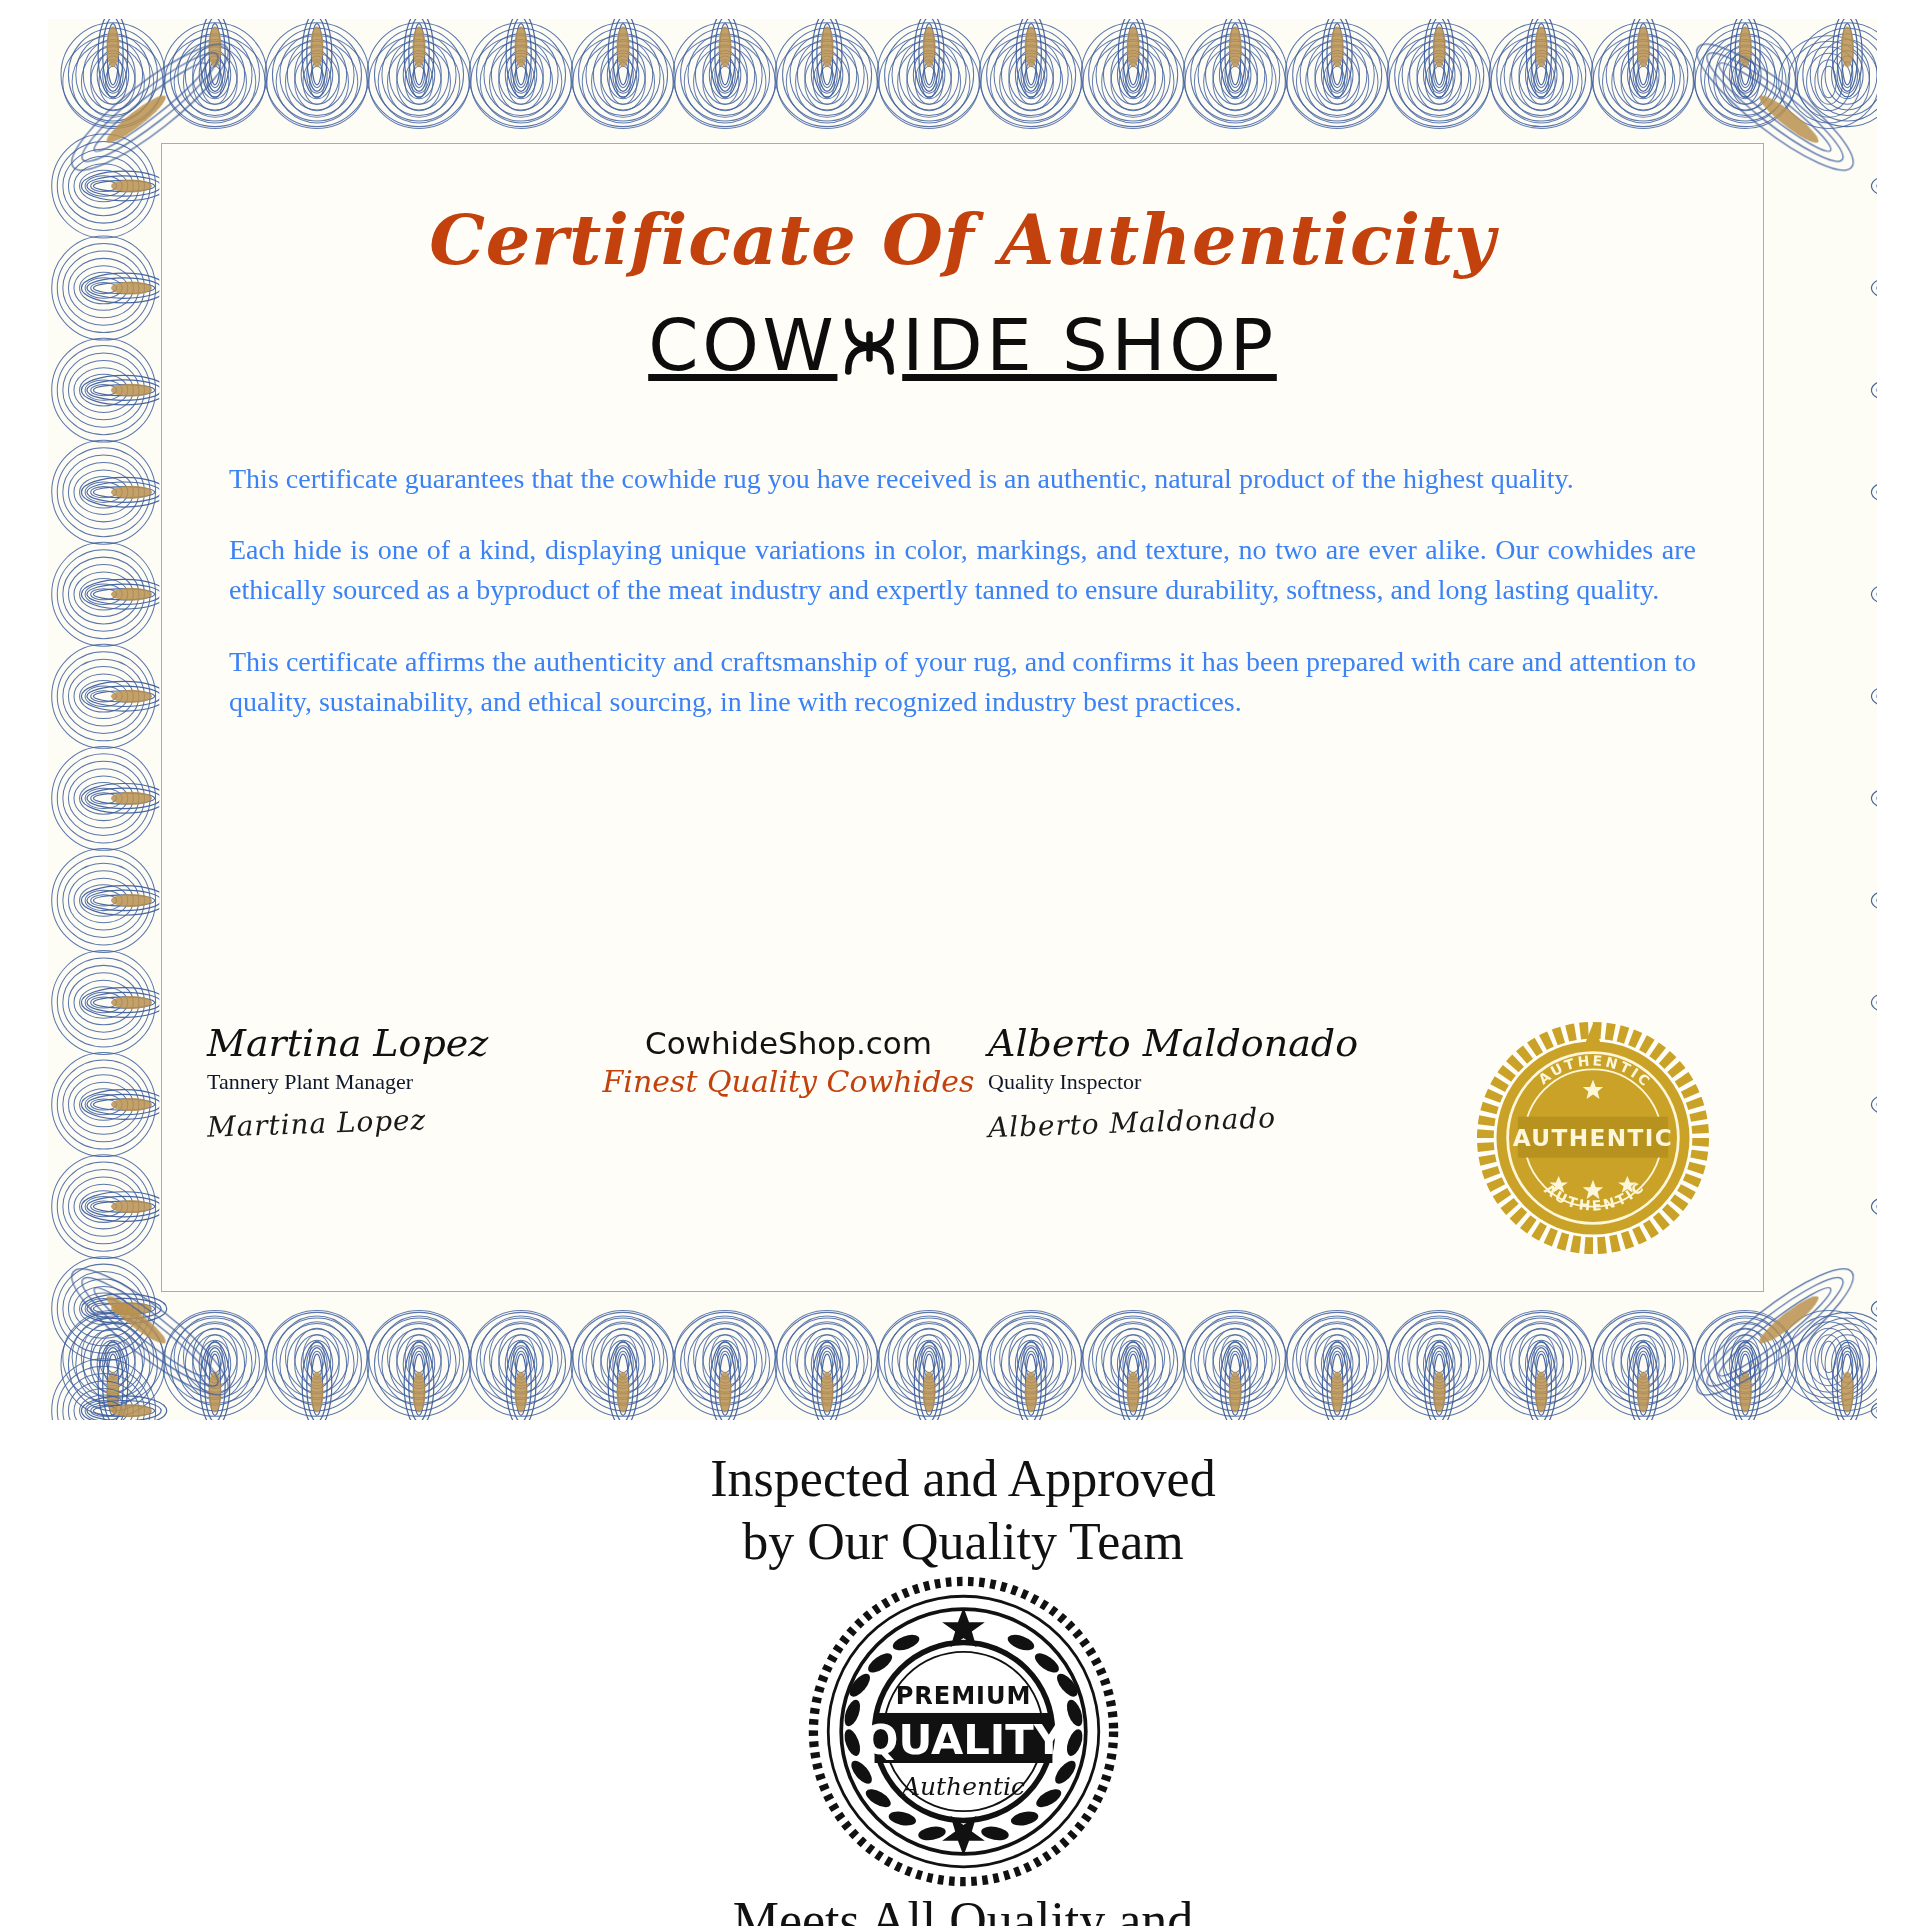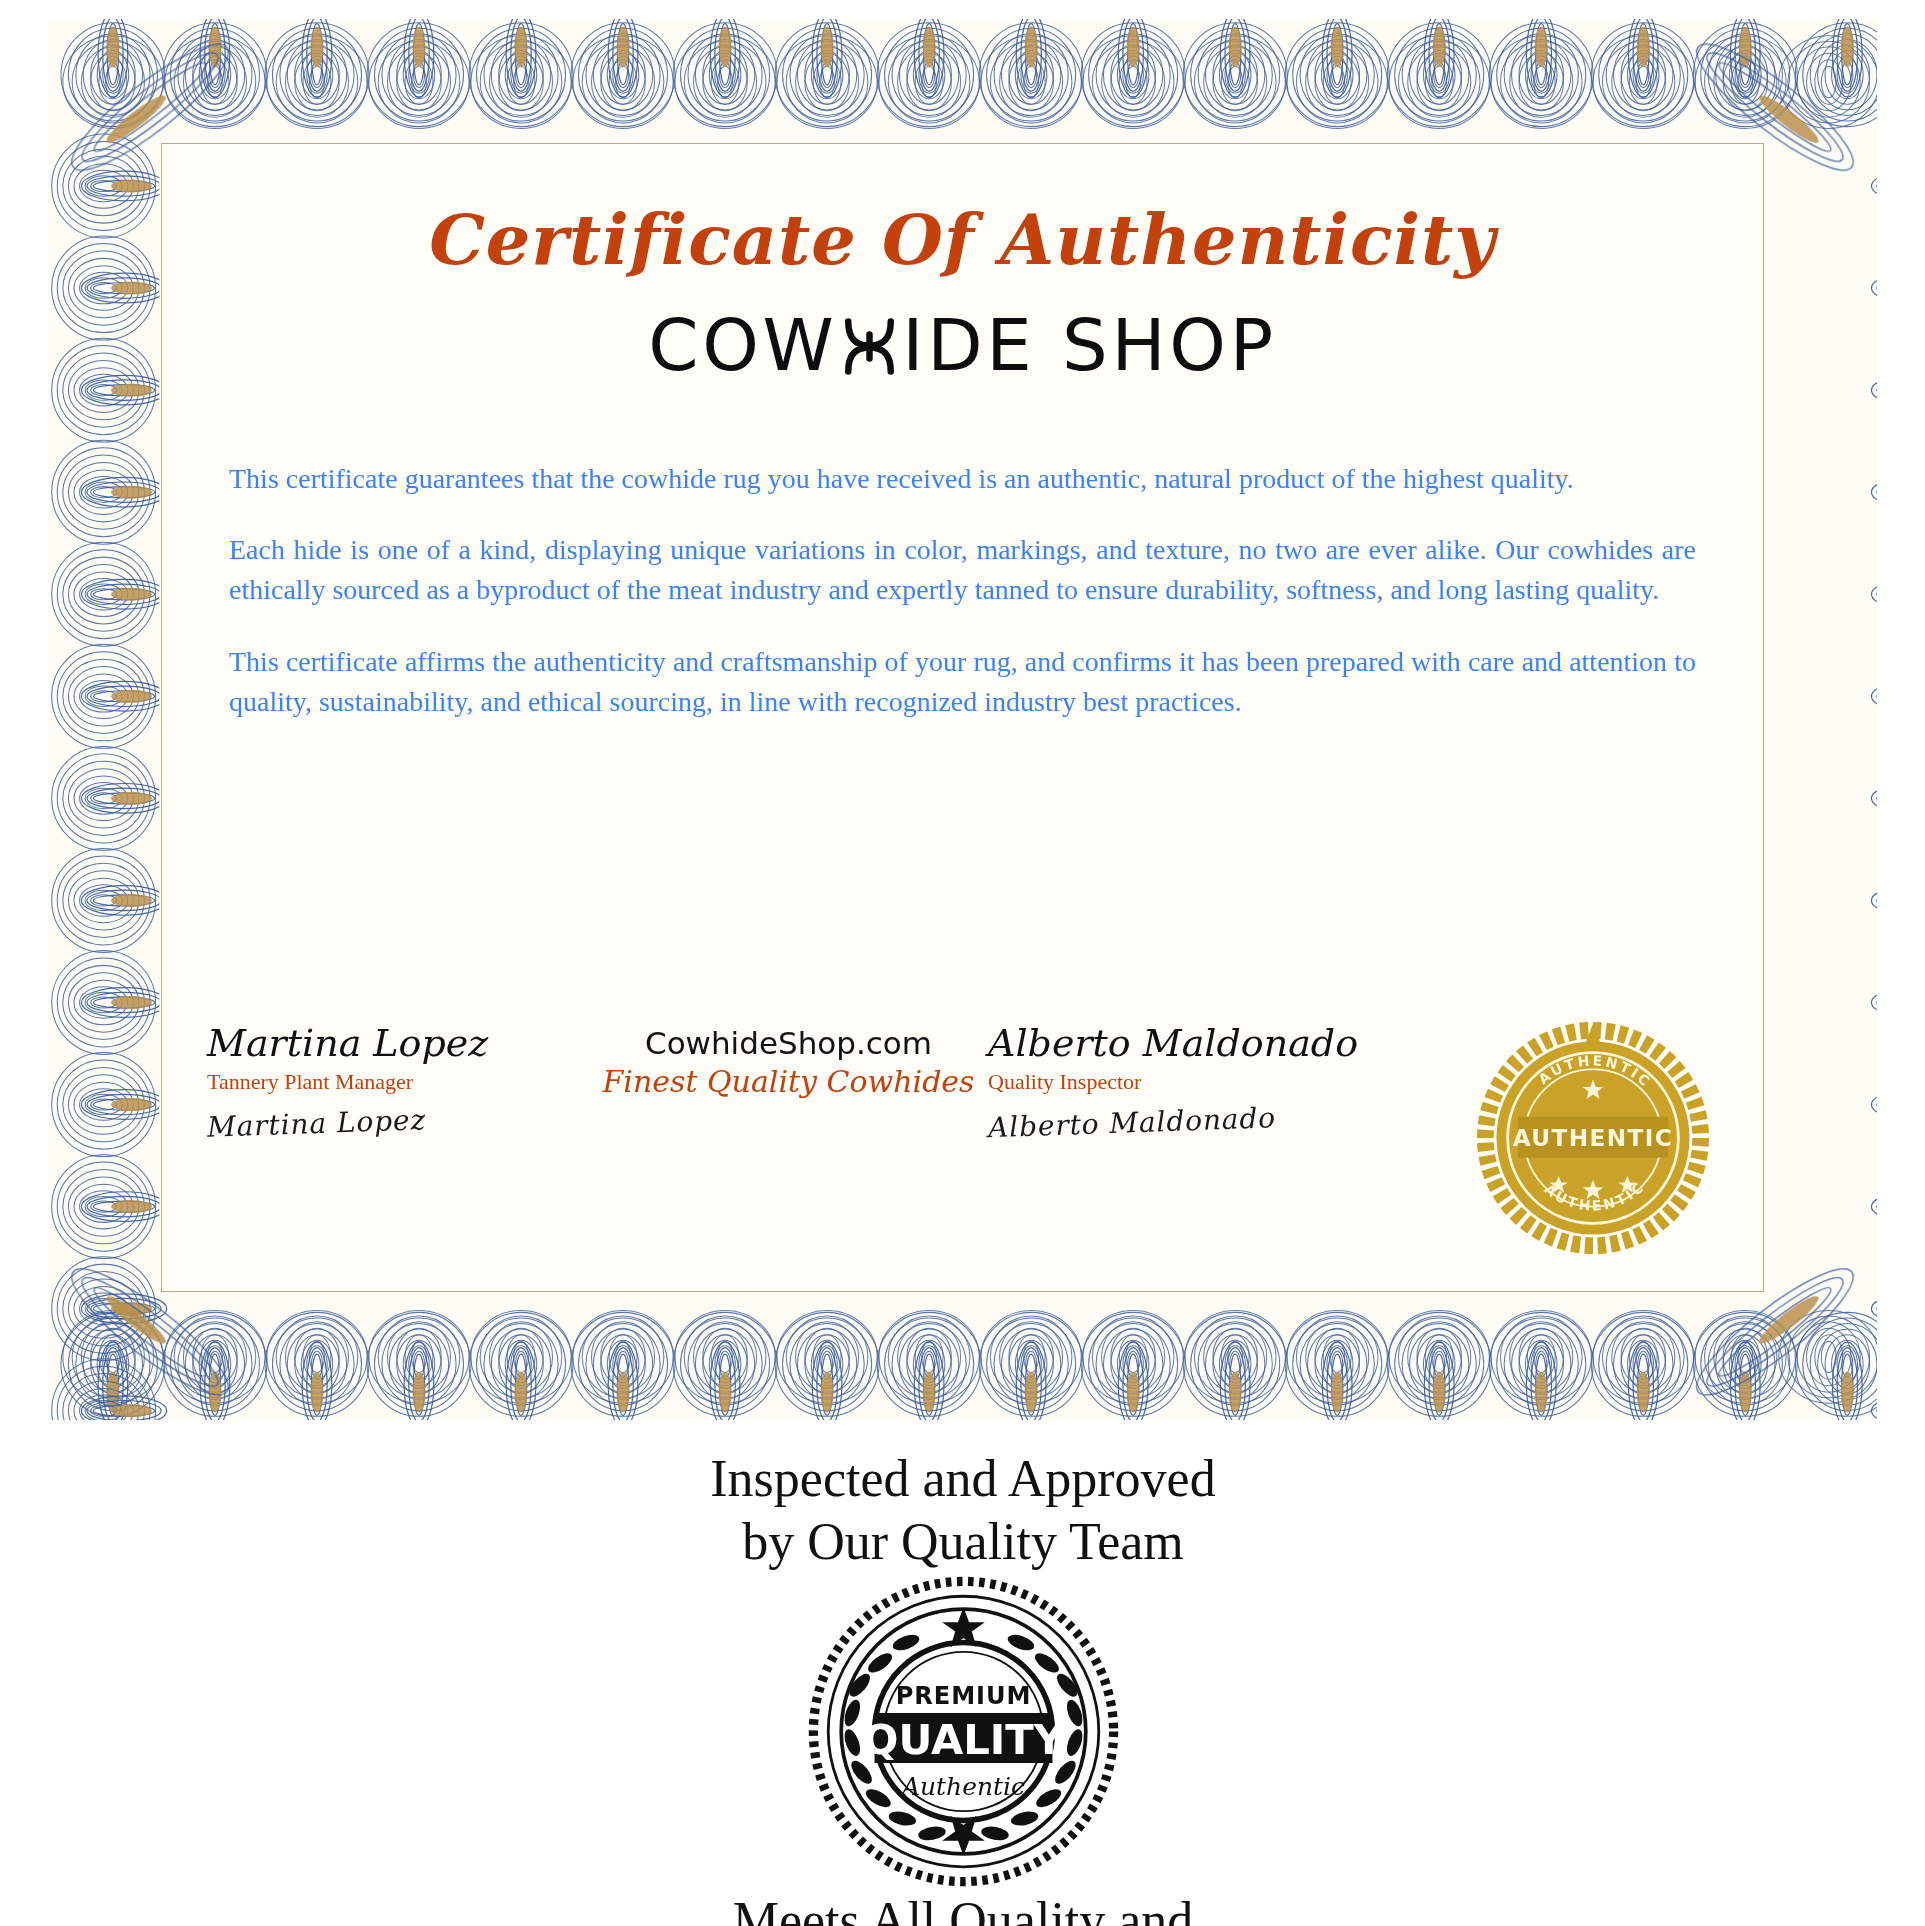--- a/index.html
+++ b/index.html
@@ -60,20 +60,21 @@
     text-align: center;
     margin-top: 22px;
     font-family: "DejaVu Sans", sans-serif;
     font-size: 72px;
     letter-spacing: 3.7px;
     color: #0d0d0d;
     display: flex;
     justify-content: center;
     align-items: center;
     gap: 0px;
+    text-decoration: underline;
   }
   .brand .glyph {
     display: inline-block;
     position: relative;
     width: 61px;
     height: 72px;
     margin: 0 1.9px;
   }
   .brand .glyph svg { position:absolute; left:0; top:5.6px; }
 
@@ -102,21 +103,21 @@
   .sig-name {
     font-family: "DejaVu Serif", serif;
     font-style: italic;
     font-size: 38px;
     color: #111;
     white-space: nowrap;
   }
   .sig-role {
     font-family: "Liberation Serif", serif;
     font-size: 22px;
-    color: #c2410c;
+    color: #0f172a;
     margin-top: 3.7px;
   }
   .sig-hand {
     font-family: "DejaVu Serif", serif;
     font-style: italic;
     font-size: 28px;
     color: #1a1a1a;
     margin-top: 9.3px;
     letter-spacing: 0.9px;
     transform: rotate(-2deg);

